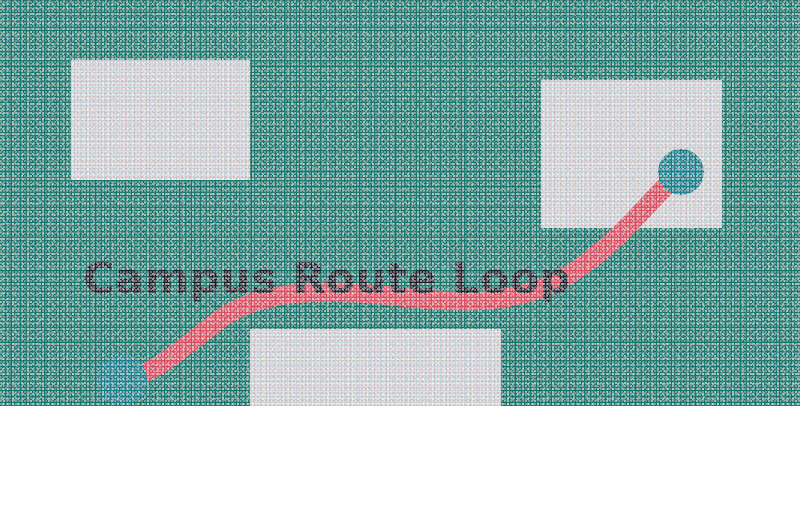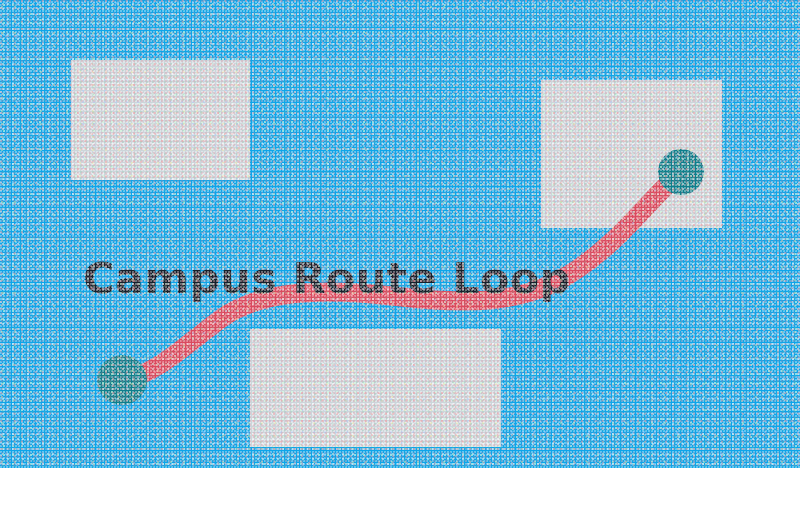--- a/index.html
+++ b/index.html
@@ -70,21 +70,21 @@
     font-size: 43px;
     line-height: 1;
     letter-spacing: 0.3px;
     white-space: nowrap;
     color: #16202b;
   }
 </style>
 </head>
 <body>
 
-<div id="map-canvas" style="width: 800px; height: 468px; background-color: #0ea5e9;">
+<div id="map-canvas" style="width: 800px; height: 406px; background-color: #0f766e;">
 
   <div class="map-block" id="blk0" style="left: 71px; top: 60px; width: 179px; height: 120px; background: rgb(204, 213, 218);"></div>
   <div class="map-block" id="blk1" style="left: 541px; top: 80px; width: 181px; height: 148px; background: rgb(204, 213, 218);"></div>
   <div class="map-block" id="blk2" style="left: 250px; top: 329px; width: 251px; height: 118px; background: rgb(204, 213, 218);"></div>
 
   <svg class="route-svg" viewBox="0 0 800 520">
     <path id="route-path" fill="none" stroke-linecap="round" stroke-linejoin="round" d="M 122 380 C 158 374 186 344 222 318 C 262 290 322 288 392 296 C 460 304 520 306 570 274 C 622 241 648 200 681 172" stroke="#d94a5e" stroke-width="19"></path>
     <circle id="route-start-marker" cx="122" cy="380" r="25" fill="#0d7e8c"></circle>
     <circle id="route-end-marker" cx="681" cy="172" r="23" fill="#0d7e8c"></circle>
   </svg>

